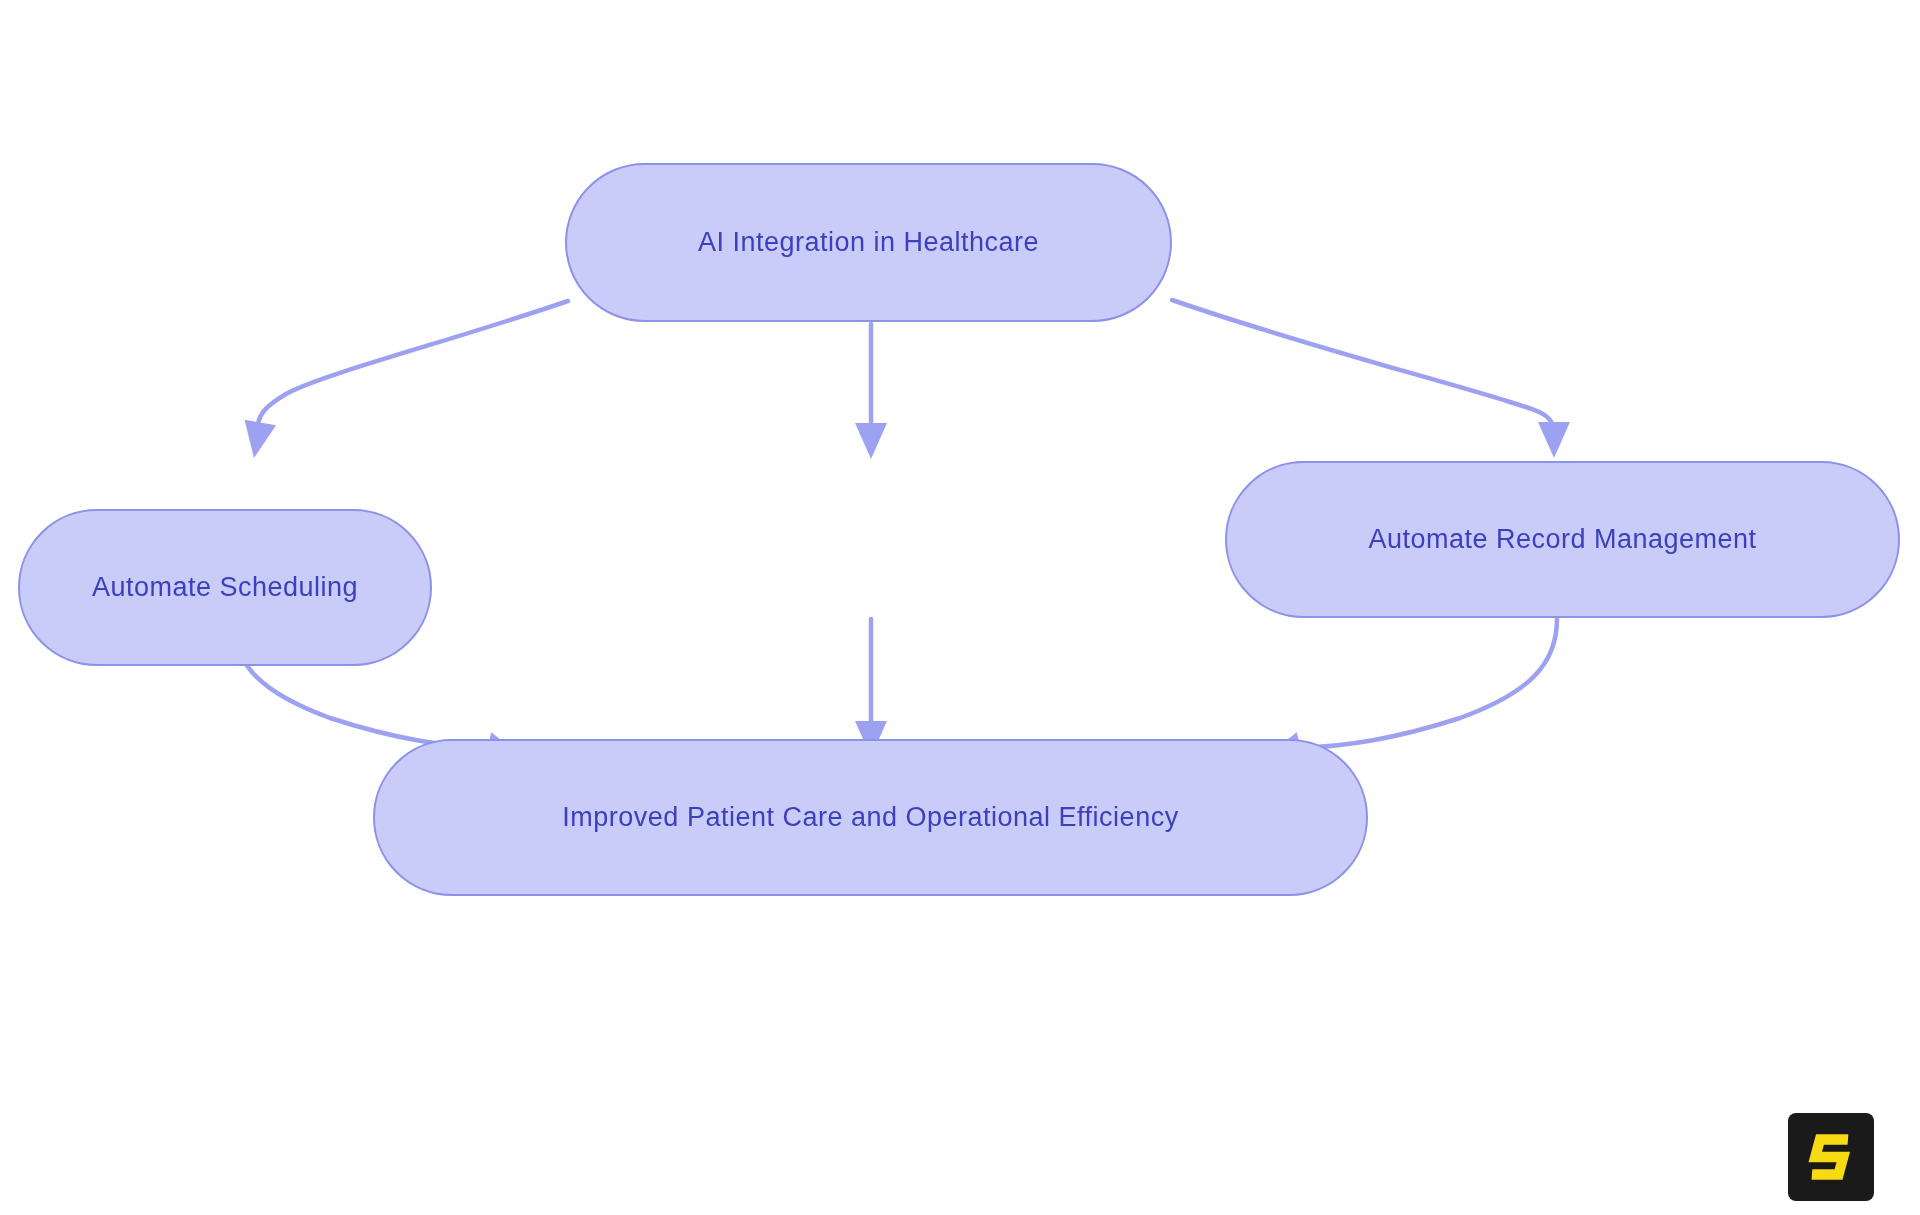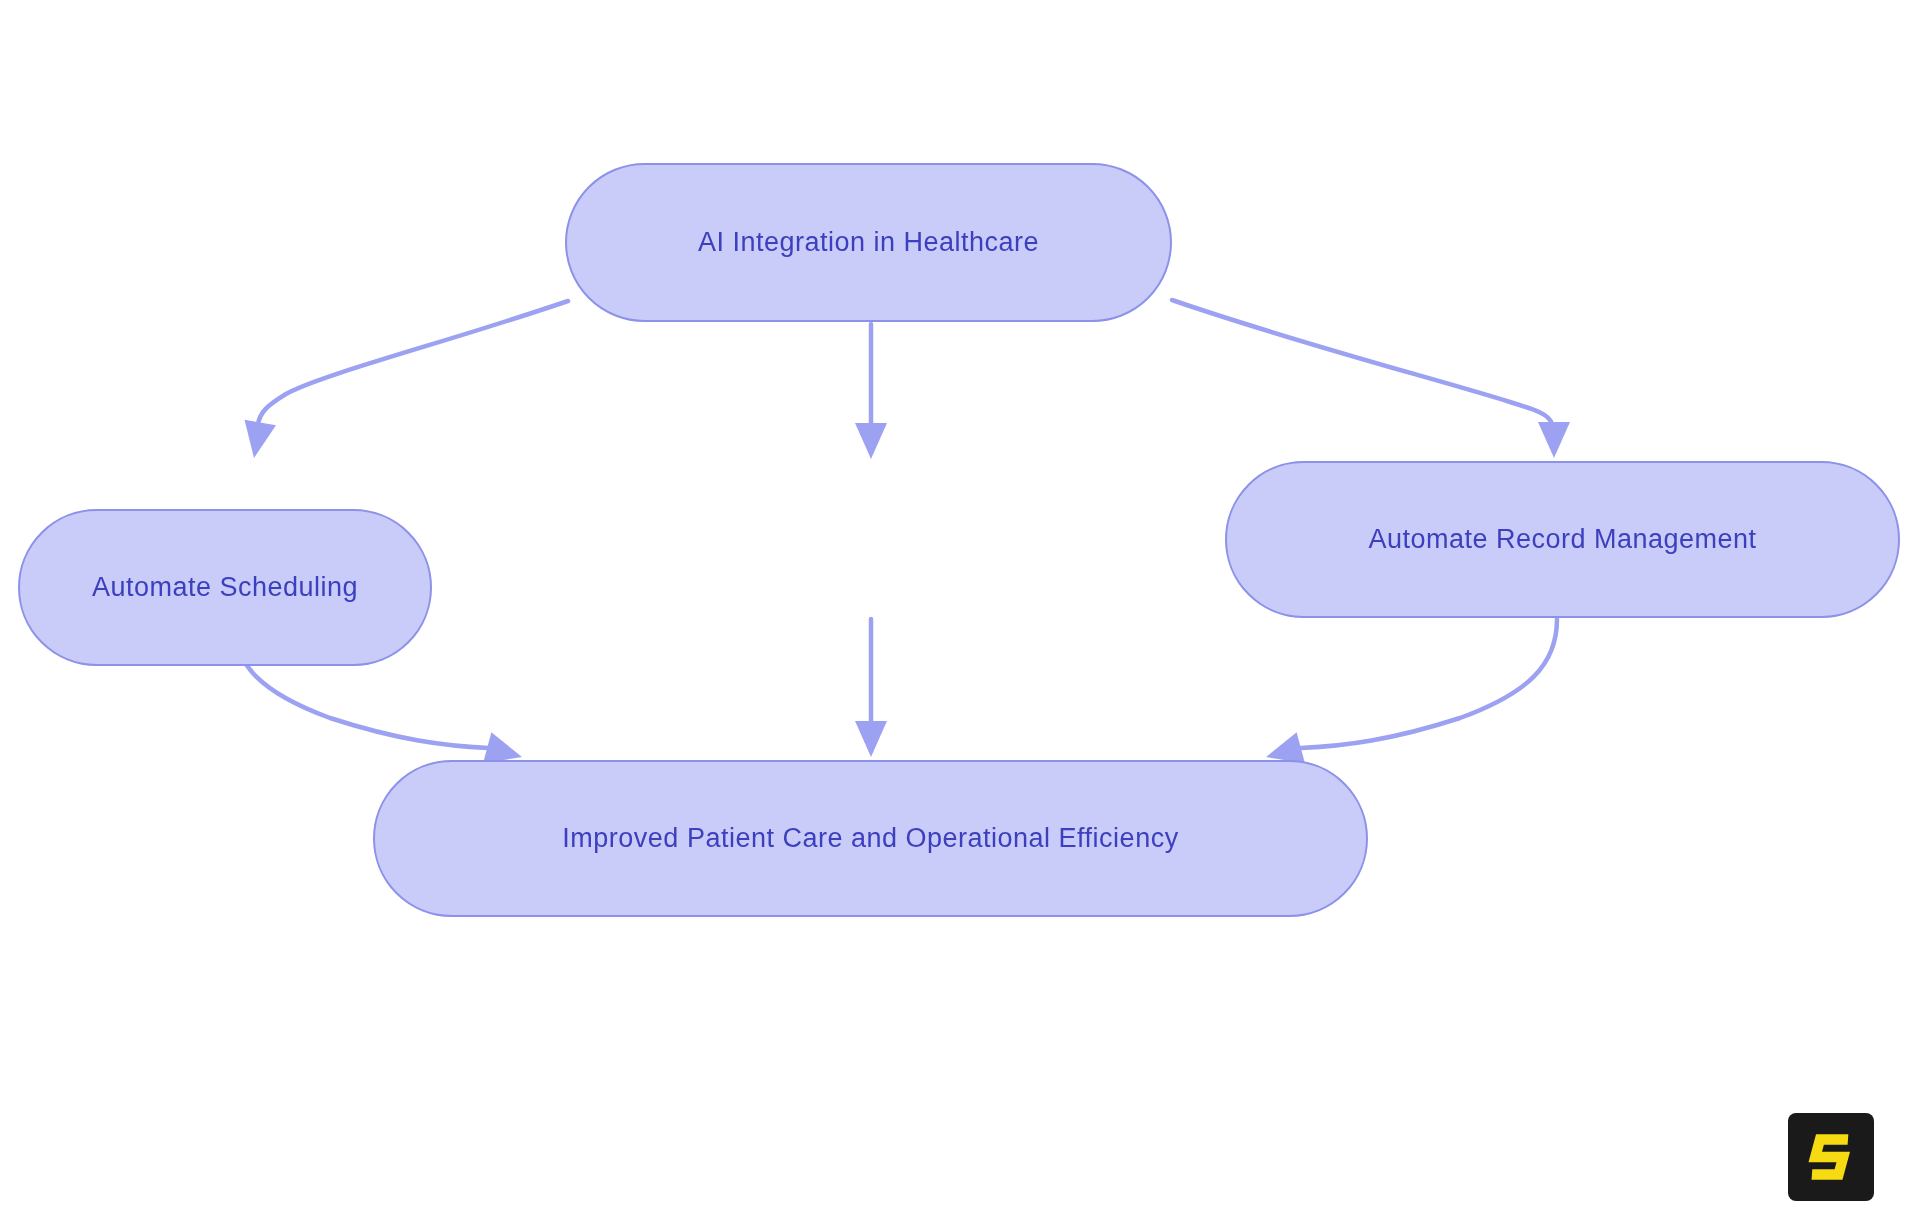--- a/index.html
+++ b/index.html
@@ -34,21 +34,21 @@
     font-size: 27px;
     line-height: 1.1;
     letter-spacing: 0.5px;
     white-space: nowrap;
     z-index: 2;
   }
   .node-top      { left: 565px;  top: 163px; width: 607px; height: 159px; }
   .node-sched    { left: 18px;   top: 461px; width: 414px; height: 157px; margin-top: 48px; }
   .node-bill     { left: 667px;  top: 461px; width: 408px; height: 157px; }
   .node-rec      { left: 1225px; top: 461px; width: 675px; height: 157px; }
-  .node-outcome  { left: 373px;  top: 760px; width: 995px; height: 157px; align-items: center; }
+  .node-outcome  { left: 373px;  top: 739px; width: 995px; height: 157px; align-items: center; }
 
   .edge-path {
     fill: none;
     stroke: #9CA2F1;
     stroke-width: 4.5;
     stroke-linecap: round;
   }
   .edge-head {
     fill: #9CA2F1;
     stroke: none;

